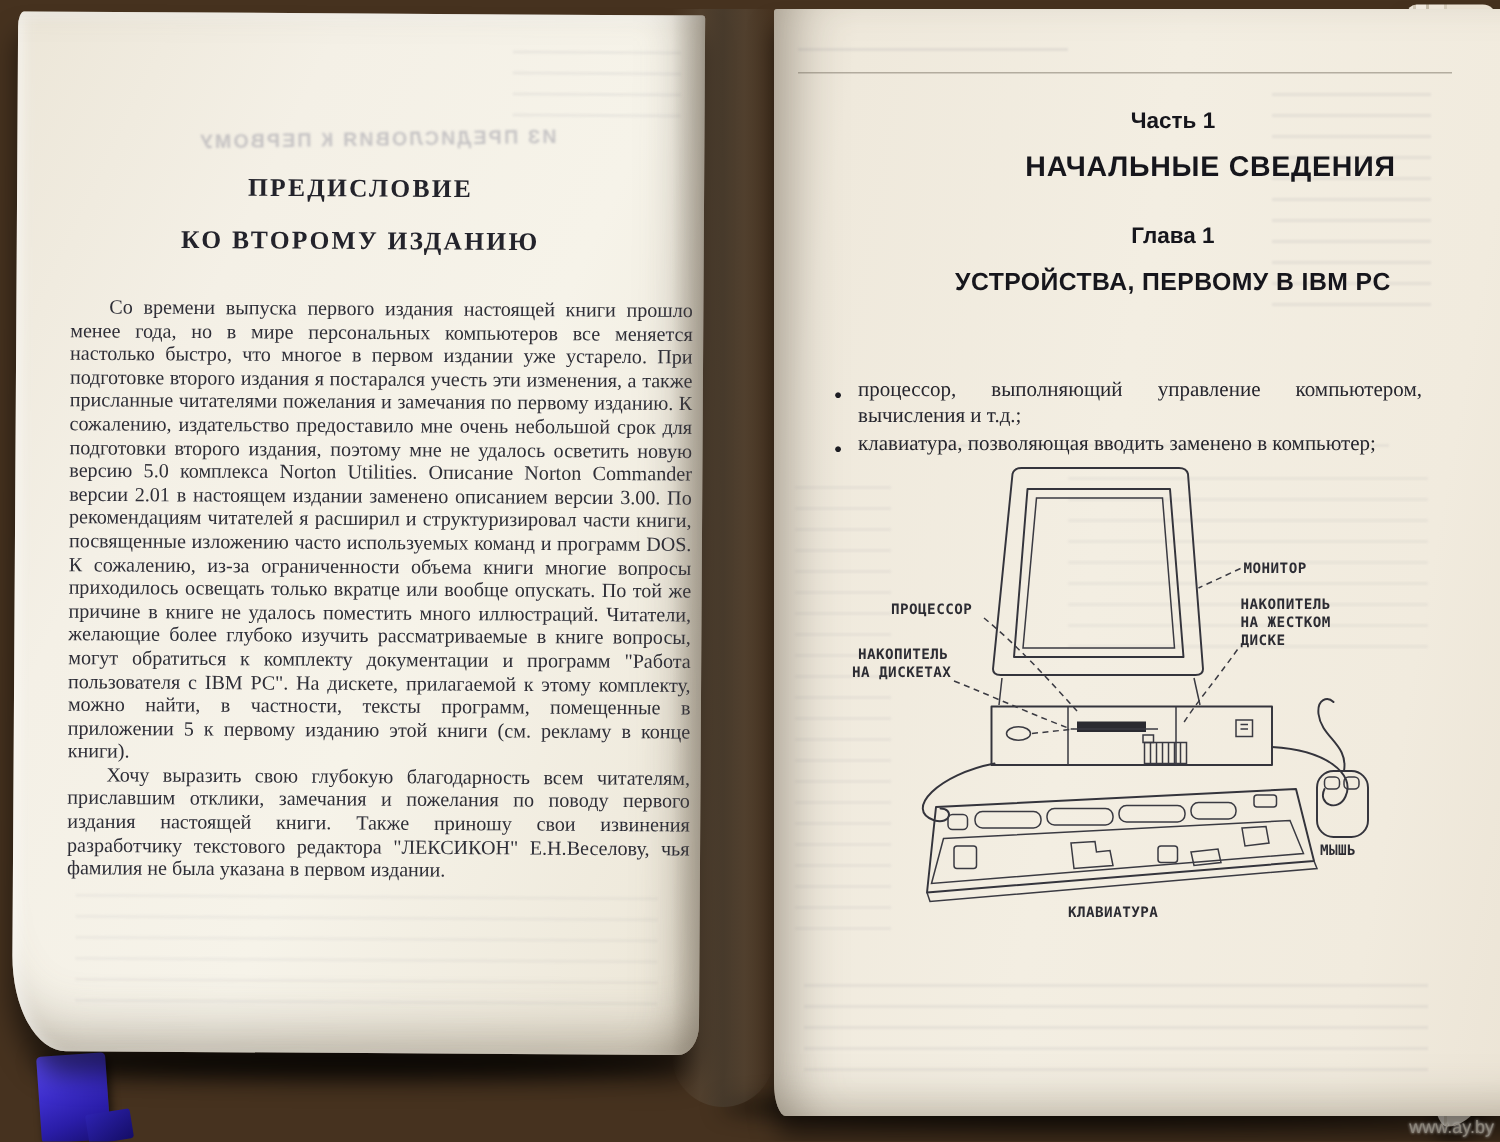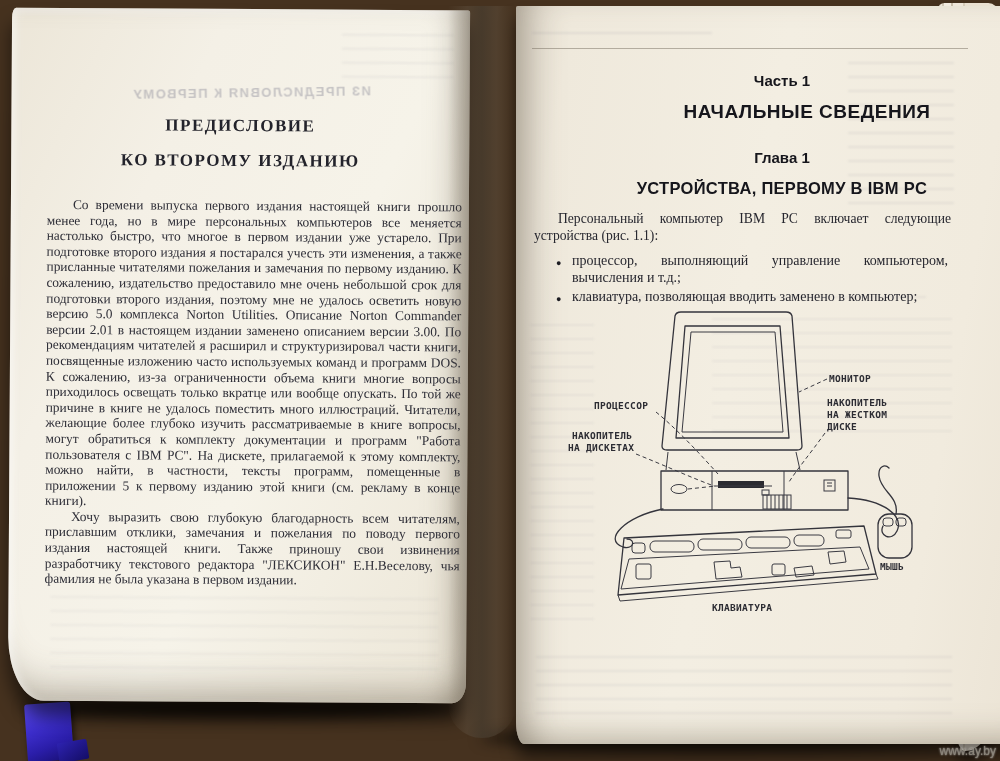--- a/index.html
+++ b/index.html
@@ -114,23 +114,20 @@
   <div class="smudge" style="left:14px;top:318px;width:64px;height:300px;opacity:.26;"></div>
   <div class="smudge" style="left:196px;top:312px;width:240px;height:122px;opacity:.24;"></div>
   <div class="smudge" style="left:60px;top:290px;width:350px;height:13px;opacity:.3;"></div>
   <div class="smudge" style="left:20px;top:650px;width:416px;height:58px;opacity:.32;"></div>
 
   <div class="rp-h" style="top:66px;font-size:15px;">Часть 1</div>
   <div class="rp-h" style="top:95px;font-size:19px;letter-spacing:.5px;padding-left:25px;">НАЧАЛЬНЫЕ СВЕДЕНИЯ</div>
   <div class="rp-h" style="top:143px;font-size:15px;">Глава 1</div>
   <div class="rp-h" style="top:173px;font-size:16.5px;letter-spacing:.3px;">УСТРОЙСТВА, ПЕРВОМУ В IBM PC</div>
 
-  <div class="rp-intro">
-    <p>Персональный компьютер IBM PC включает следующие устройства (рис. 1.1):</p>
-  </div>
   <div class="rp-bullets">
     <div class="rp-bullet">процессор, выполняющий управление компьютером, вычисления и т.д.;</div>
     <div class="rp-bullet">клавиатура, позволяющая вводить заменено в компьютер;</div>
   </div>
 
   <svg class="figure-svg" width="420" height="330" viewBox="0 0 420 330">
 
     <g>
       <path class="draw" d="M109,14 Q110,10 115,10 L220,10 Q225,10 226,14 L236,144 Q236,148 231,148 L101,148 Q96,148 96,144 Z"></path>
       <path class="draw" d="M119,24 L214,24 L223,136 L110,136 Z"></path>

